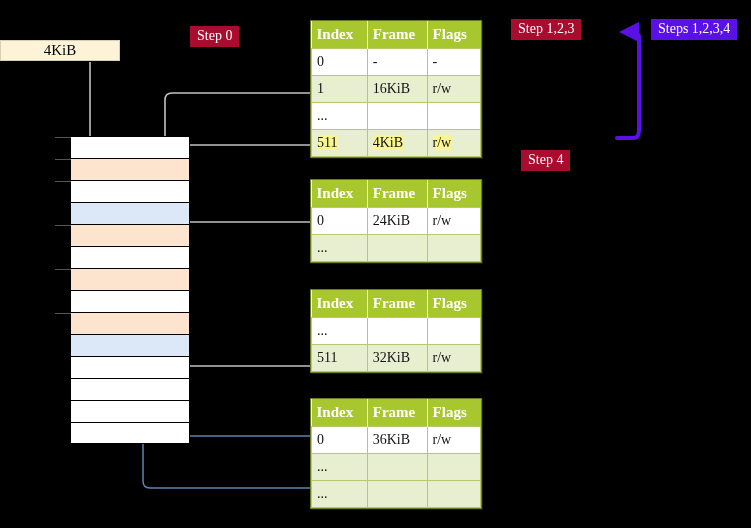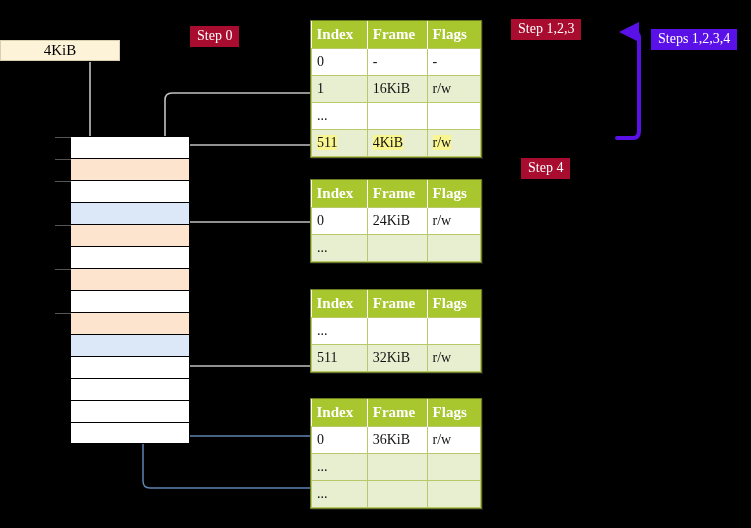--- a/index.html
+++ b/index.html
@@ -50,23 +50,23 @@
     color: #ffffff;
     font-size: 14px;
     line-height: 18px;
     padding: 1px 7px 2px 7px;
     white-space: nowrap;
   }
   .badge-dark-red { background: #a80c2e; }
   .badge-purple  { background: #5a11e8; }
 
   #badge-step0 { left: 190px; top: 26px; }
-  #badge-step4 { left: 521px; top: 158px; }
+  #badge-step4 { left: 521px; top: 150px; }
   #badge-steps123 { left: 511px; top: 19px; }
-  #badge-steps1234 { left: 651px; top: 29px; }
+  #badge-steps1234 { left: 651px; top: 19px; }
 
   
   .mem-col {
     position: absolute;
     left: 70px;
     top: 136px;
     width: 120px;
     height: 280px;
   }
   .mem-row {

